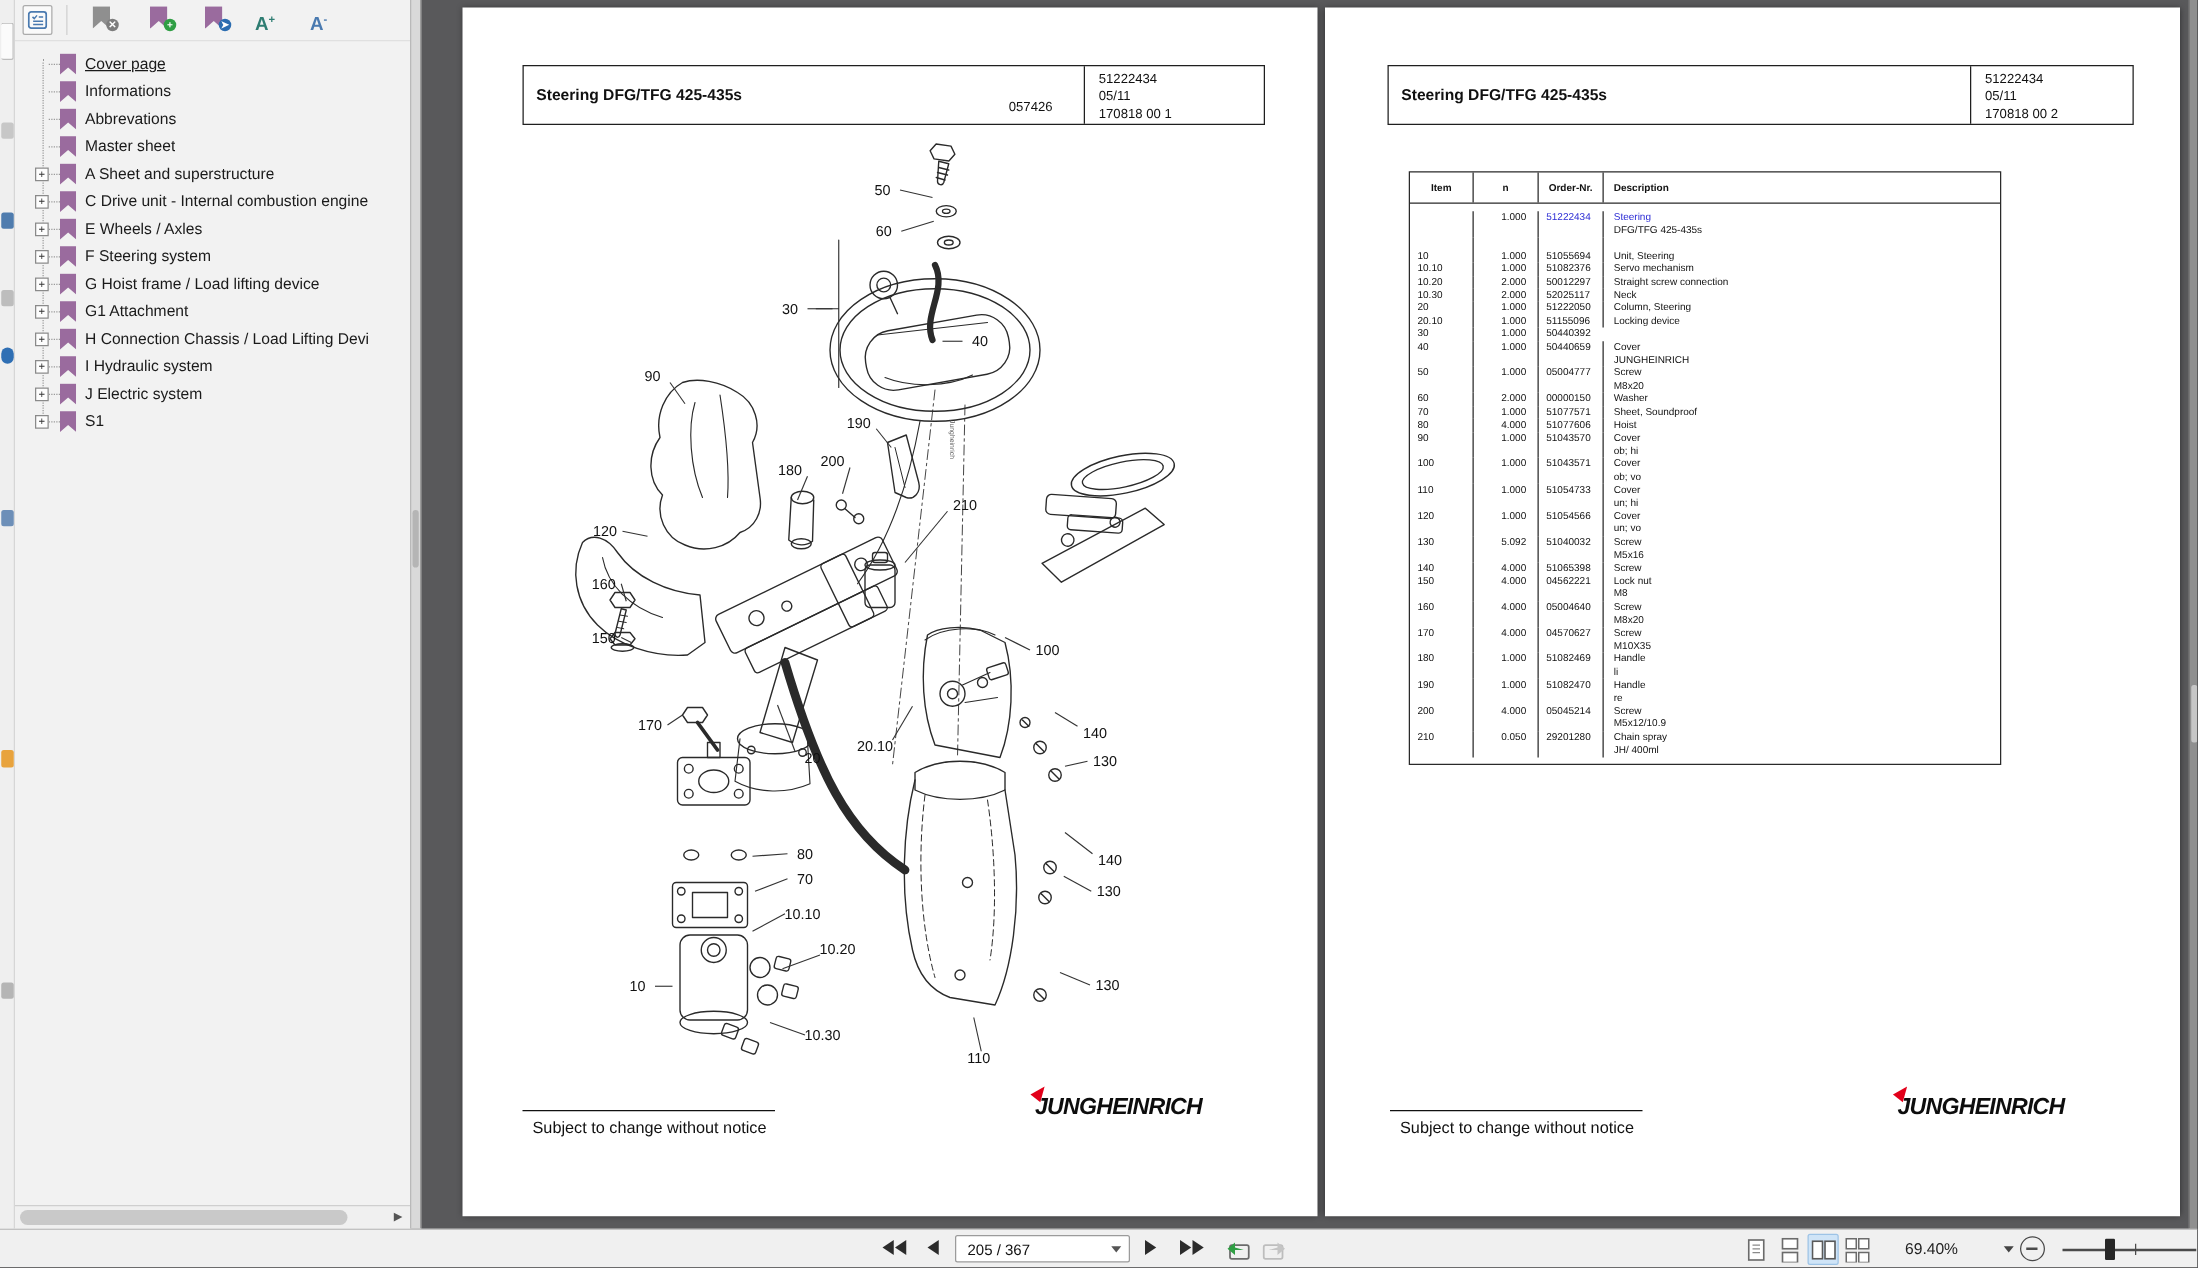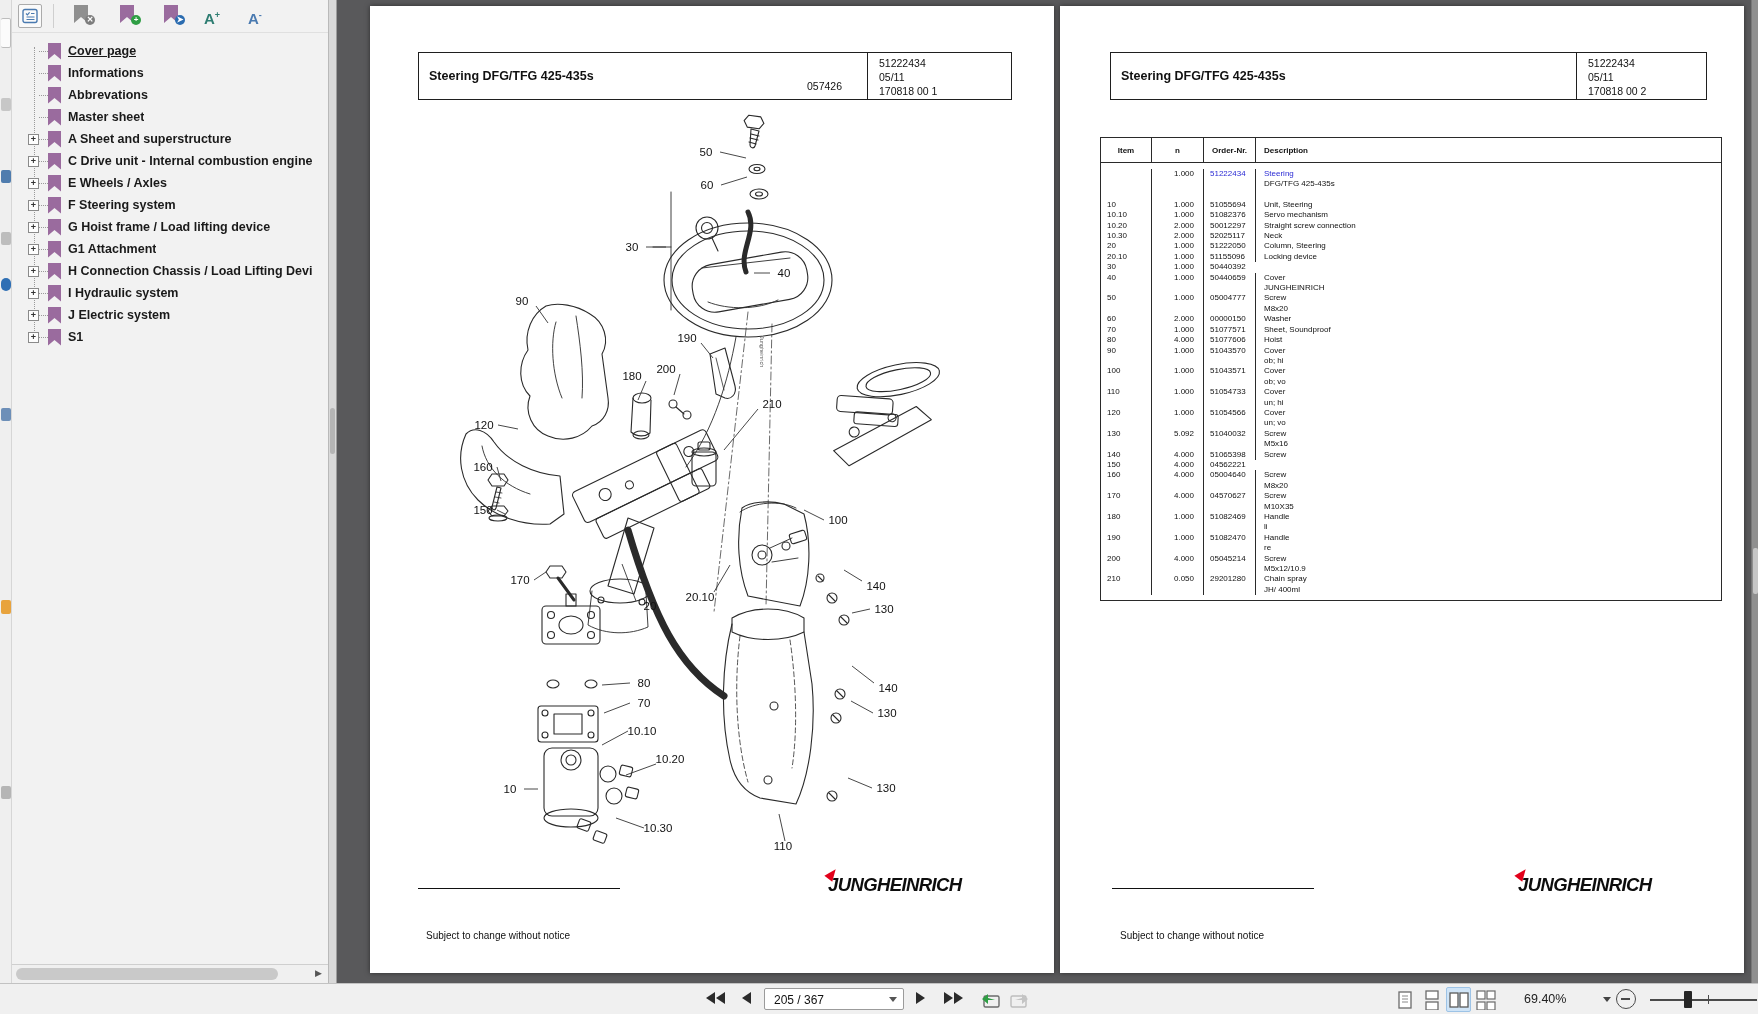--- a/index.html
+++ b/index.html
@@ -21,21 +21,21 @@
   .sb-sep{position:absolute;left:41px;top:4px;width:1px;height:24px;background:#cfcfcf;}
   .sb-ico{position:absolute;top:5px;width:17px;height:21px;}
   .ribbon{width:14px;height:18px;background:#9a6b9e;clip-path:polygon(0 0,100% 0,100% 100%,50% 66%,0 100%);}
   .ribbon.gray{background:#8f8f8f;}
   .badge{position:absolute;right:-4px;bottom:1px;width:10px;height:10px;border-radius:50%;color:#fff;font-size:8px;line-height:10px;text-align:center;font-weight:bold;}
   .b-x{background:#7d7d7d;}  .b-p{background:#2f9e44;}  .b-a{background:#2b6cb0;}
   .a-big{font-weight:bold;font-size:15px;line-height:21px;}
   .a-sup{font-size:9px;vertical-align:super;font-weight:bold;}
   .teal{color:#2e7d72;} .blue{color:#4a7ab0;}
 
-  .bm-tree{position:relative;padding-top:7px;font-weight:bold;}
+  .bm-tree{position:relative;padding-top:7px;}
   .bm-vline{position:absolute;left:22px;top:14px;height:296px;border-left:1px dotted #9a9a9a;}
   .bm-row{position:relative;display:flex;align-items:center;height:22px;cursor:default;}
   .bm-plus{width:11px;height:11px;margin-left:16px;border:1px solid #8a8a8a;background:#fdfdfd;font-size:9px;line-height:9px;text-align:center;color:#333;z-index:2;flex:none;}
   .bm-spacer{width:11px;margin-left:16px;flex:none;}
   .bm-stub{width:9px;border-top:1px dotted #9a9a9a;flex:none;}
   .bm-ribbon{width:13px;height:17px;background:#9a6b9e;clip-path:polygon(0 0,100% 0,100% 100%,50% 68%,0 100%);margin-right:7px;flex:none;}
   .bm-label{font-size:12.5px;color:#1a1a1a;white-space:nowrap;overflow:hidden;}
   .bm-label.active{text-decoration:underline;}
 
   .sb-hscroll{position:absolute;left:-12px;bottom:0;width:328px;height:19px;background:#f0f0f0;border-top:1px solid #cfcfcf;}
@@ -57,28 +57,28 @@
   .hdr-table{position:absolute;height:48px;border:1.2px solid #1f1f1f;}
   .page-left .hdr-table{left:48px;top:46px;width:594px;}
   .page-right .hdr-table{left:50px;top:46px;width:597px;}
   .hdr-div{position:absolute;top:0;bottom:0;width:1.2px;background:#1f1f1f;}
   .hdr-title{position:absolute;left:10px;top:16px;font-size:12.5px;font-weight:bold;color:#111;}
   .hdr-docnum{position:absolute;top:27px;font-size:10.5px;color:#111;}
   .hdr-refs{position:absolute;top:3px;font-size:10.5px;line-height:14px;color:#111;}
 
   .footer-line{position:absolute;top:882px;height:1.4px;background:#111;width:202px;}
   .page-left .footer-line{left:48px;} .page-right .footer-line{left:52px;}
-  .footer-note{position:absolute;top:888px;font-size:10px;color:#111;margin-top:36px;}
+  .footer-note{position:absolute;top:888px;font-size:13px;color:#111;}
   .page-left .footer-note{left:56px;} .page-right .footer-note{left:60px;}
   .logo{position:absolute;top:868px;font-size:18.5px;font-weight:bold;font-style:italic;letter-spacing:-0.6px;color:#0d0d0d;}
   .page-left .logo{left:458px;} .page-right .logo{left:458px;}
   .logo-arrow{position:absolute;left:-1px;top:-6px;width:0;height:0;border-left:5px solid transparent;border-right:5px solid transparent;border-bottom:12px solid #e2001a;transform:rotate(38deg);}
 
   
-  .pt{position:absolute;left:40px;top:131px;width:622px;border:1px solid #2a2a2a;font-size:8px;color:#111;}
+  .pt{position:absolute;left:67px;top:131px;width:474px;border:1px solid #2a2a2a;font-size:8px;color:#111;}
   .pt-grid{display:grid;grid-template-columns:50px 52px 52px 1fr;}
   .pt-head{height:25px;border-bottom:1px solid #2a2a2a;align-items:center;font-weight:bold;}
   .pt-head .c{height:100%;display:flex;align-items:center;justify-content:center;}
   .pt-head .c.desc{justify-content:flex-start;padding-left:8px;text-align:center;}
   .pt-body{padding:6px 0 5px 0;}
   .pt-row .c{padding:0 0 0 6px;line-height:10.4px;}
   .c.n{text-align:right;padding-right:9px!important;}
   .c.b2,.c.b3,.c.b4{border-left:1px solid #2a2a2a;}
   .c.desc{padding-left:8px!important;}
   .lnk{color:#2b2bd4;}
@@ -647,20 +647,24 @@
               <div class="c n b2">4.000</div>
               <div class="c b3">51065398</div>
               <div class="c b4 desc">
                 <div>Screw</div>
               </div>
             </div>
             <div class="pt-grid pt-row">
               <div class="c item">150</div>
               <div class="c n b2">4.000</div>
               <div class="c b3">04562221</div>
+              <div class="c b4 desc">
+                <div>Lock nut</div>
+                <div>M8</div>
+              </div>
             </div>
             <div class="pt-grid pt-row">
               <div class="c item">160</div>
               <div class="c n b2">4.000</div>
               <div class="c b3">05004640</div>
               <div class="c b4 desc">
                 <div>Screw</div>
                 <div>M8x20</div>
               </div>
             </div>

